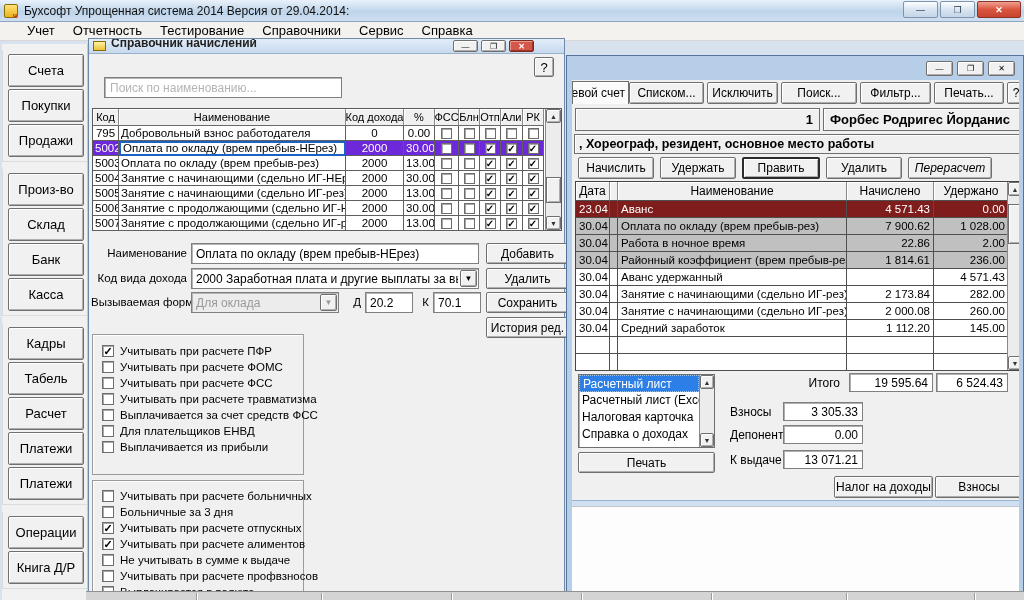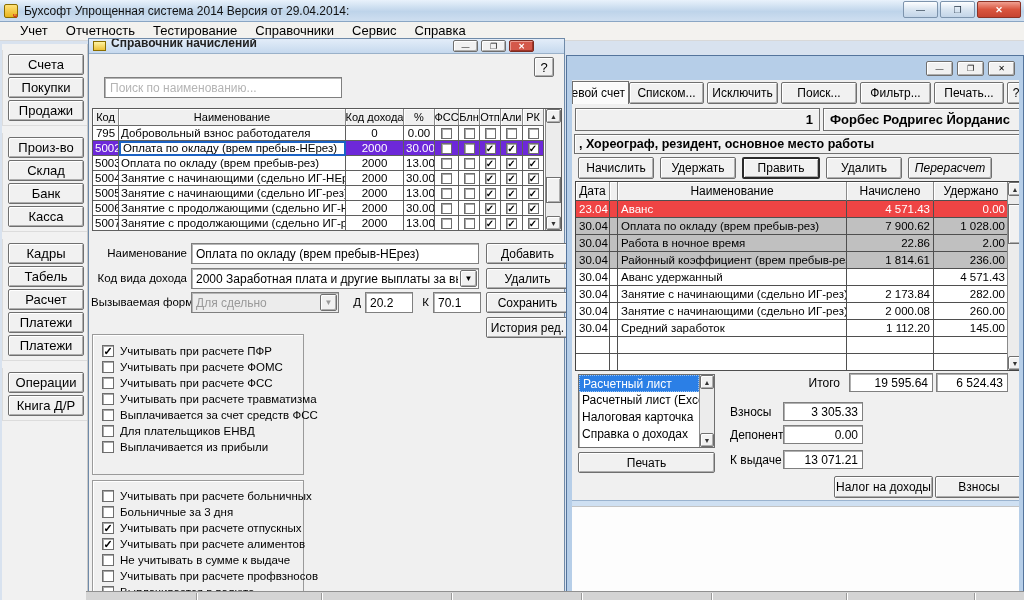--- a/index.html
+++ b/index.html
@@ -13,30 +13,30 @@
     border-bottom:1px solid #8aa6c4; display:flex; align-items:center; padding-left:4px; }
   .app-icon { width:14px; height:14px; background:linear-gradient(#ffe27a,#e8b41c); border:1px solid #8a6d00; border-radius:2px; position:relative; flex:0 0 auto; }
   .app-icon::after { content:"ч"; position:absolute; right:0px; bottom:-2px; font-size:7px; color:#c22; font-weight:bold; }
   .title-text { margin-left:6px; font-size:12px; color:#111; white-space:nowrap; }
   .capbtns { right:3px; top:1px; display:flex; gap:2px; }
   .capbtn { width:35px; height:17px; border:1px solid #7d94ad; border-radius:2px;
     background:linear-gradient(#fdfeff,#d9e5f1 50%,#c3d5e8); display:flex; align-items:center; justify-content:center;
     font-size:9px; color:#234; }
   .capbtn.close { width:44px; background:linear-gradient(#f0a091,#d9553e 50%,#c64431); border-color:#8c3326; color:#fff; font-weight:bold; }
 
-  .menubar { left:0; top:22px; width:1024px; height:19px; background:#f3f2ef; border-bottom:1px solid #d8d8d8; display:flex; align-items:center; padding-left:11px; }
+  .menubar { left:0; top:22px; width:1024px; height:19px; background:#f3f2ef; border-bottom:1px solid #d8d8d8; display:flex; align-items:center; padding-left:18px; }
   .menu-item { font-size:13px; padding:0 9px; height:18px; line-height:18px; white-space:nowrap; }
 
   
   .sidebar { left:2px; top:44px; width:86px; height:556px; background:#f1f1f1; border-right:1px solid #c9c9c9; }
   .sgroup { margin:0 0 7px 0; padding:2px 4px 2px 5px; border-left:1px solid #dcdcdc; border-bottom:1px solid #dcdcdc; }
   .b3 { background:#f1f1f1; border:1px solid #6f6f6f; border-radius:2px;
     box-shadow:inset 1px 1px 0 #ffffff, inset -1px -1px 0 #aeaeae;
     display:flex; align-items:center; justify-content:center; font-size:13px; color:#000; white-space:nowrap; }
-  .sbtn { width:76px; height:21px; margin:2px 0; }
+  .sbtn { width:76px; height:33px; margin:2px 0; }
 
   
   .dialog { left:88px; top:38px; width:477px; height:562px; background:#f0f0f0; border:1px solid #6f8aa8; z-index:10; }
   .dlg-titlebar { left:0; top:0; width:100%; height:15px; overflow:hidden;
     background:linear-gradient(#e3edf9,#c6d9ee); border-bottom:1px solid #9ab1c9; }
   .dlg-title-ico { position:absolute; left:4px; top:2px; width:13px; height:10px; background:linear-gradient(#fff3a0,#ecc23a); border:1px solid #8a6d00; }
   .dlg-title-text { position:absolute; left:22px; top:-3px; font-size:12px; font-weight:bold; color:#222; white-space:nowrap; }
   .dlg-capbtns { right:30px; top:1px; display:flex; gap:3px; }
   .dlg-capbtn { width:25px; height:12px; font-size:8px; }
   .dlg-capbtn.close { background:#d4584a; color:#fff; border-color:#7c2b20; box-shadow:inset 1px 1px 0 #e89a90, inset -1px -1px 0 #a03428; font-weight:bold; }
@@ -102,21 +102,21 @@
   .rtable { left:3px; top:101px; width:448px; height:190px; background:#fff; border:1px solid #444; }
   .rrow, .rhead { display:grid; grid-template-columns:34px 8px 229px 87px 75px; width:403px; }
   .rhead { height:19px; }
   .rhead .hc { background:#f0f0f0; border-right:1px solid #8a8a8a; border-bottom:1px solid #4f4f4f;
     box-shadow:inset 1px 1px 0 #fff; font-size:12px; display:flex; align-items:center; justify-content:center; white-space:nowrap; }
   .rrow { height:17px; }
   .rrow .c { border-right:1px solid #4f4f4f; border-bottom:1px solid #4f4f4f; font-size:11.5px; line-height:16px;
     padding:0 3px; white-space:nowrap; overflow:hidden; background:#fff; }
   .rrow .num { text-align:right; }
   .rrow.gray .c { background:#c0c0c0; }
-  .rrow.sel .c { background:#ef4444; color:#fff; }
+  .rrow.sel .c { background:#7f1d1d; color:#fff; }
 
   .sunk { background:#fff; border:1px solid #7f7f7f; box-shadow:inset 1px 1px 0 #b0b0b0;
     font-size:12px; display:flex; align-items:center; justify-content:flex-end; padding:0 4px; white-space:nowrap; }
   .slabel { font-size:12px; white-space:nowrap; }
 
   .listbox { left:6px; top:294px; width:137px; height:74px; background:#fff; border:1px solid #6f6f6f; box-shadow:inset 1px 1px 0 #b0b0b0; }
   .li { height:17px; font-size:12px; line-height:16px; padding:0 3px; white-space:nowrap; overflow:hidden; width:120px; }
   .li.sel { background:#2b7fe6; color:#fff; border:1px dotted #9cc4f2; }
 
   .strip-blue { left:0; top:420px; width:449px; height:6px; background:#cfe0f2; border-top:1px solid #9ab3cf; }
@@ -362,21 +362,21 @@
   </div>
 
   <div class="abs flabel" style="left:2px; top:233px; width:96px;">Код вида дохода</div>
   <div class="abs field" style="left:102px; top:229px; width:288px; height:21px; padding-right:20px;">
     <span style="overflow:hidden; white-space:nowrap;">2000 Заработная плата и другие выплаты за выполн</span>
     <div class="b3 drop-arrow">▼</div>
   </div>
 
   <div class="abs flabel" style="left:2px; top:257px; width:96px;">Вызываемая форма</div>
   <div class="abs field disabled" style="left:102px; top:253px; width:148px; height:21px; padding-right:20px;">
-    <span>Для сдельно</span>
+    <span>Для оклада</span>
     <div class="b3 drop-arrow" style="color:#9a9a9a;">▼</div>
   </div>
   <div class="abs flabel" style="left:262px; top:257px; width:10px;">Д</div>
   <div class="abs field" style="left:276px; top:253px; width:48px; height:21px;">
     <input value="20.2" style="">
   </div>
   <div class="abs flabel" style="left:330px; top:257px; width:10px;">К</div>
   <div class="abs field" style="left:344px; top:253px; width:48px; height:21px;">
     <input value="70.1" style="">
   </div>

